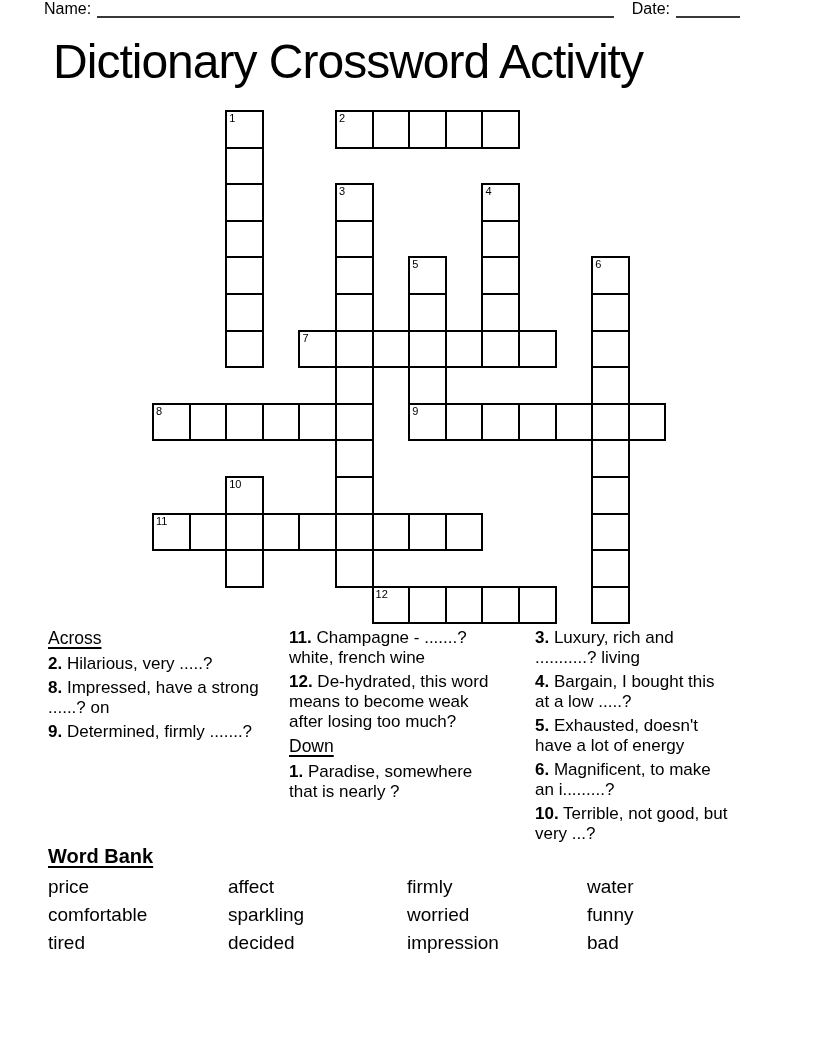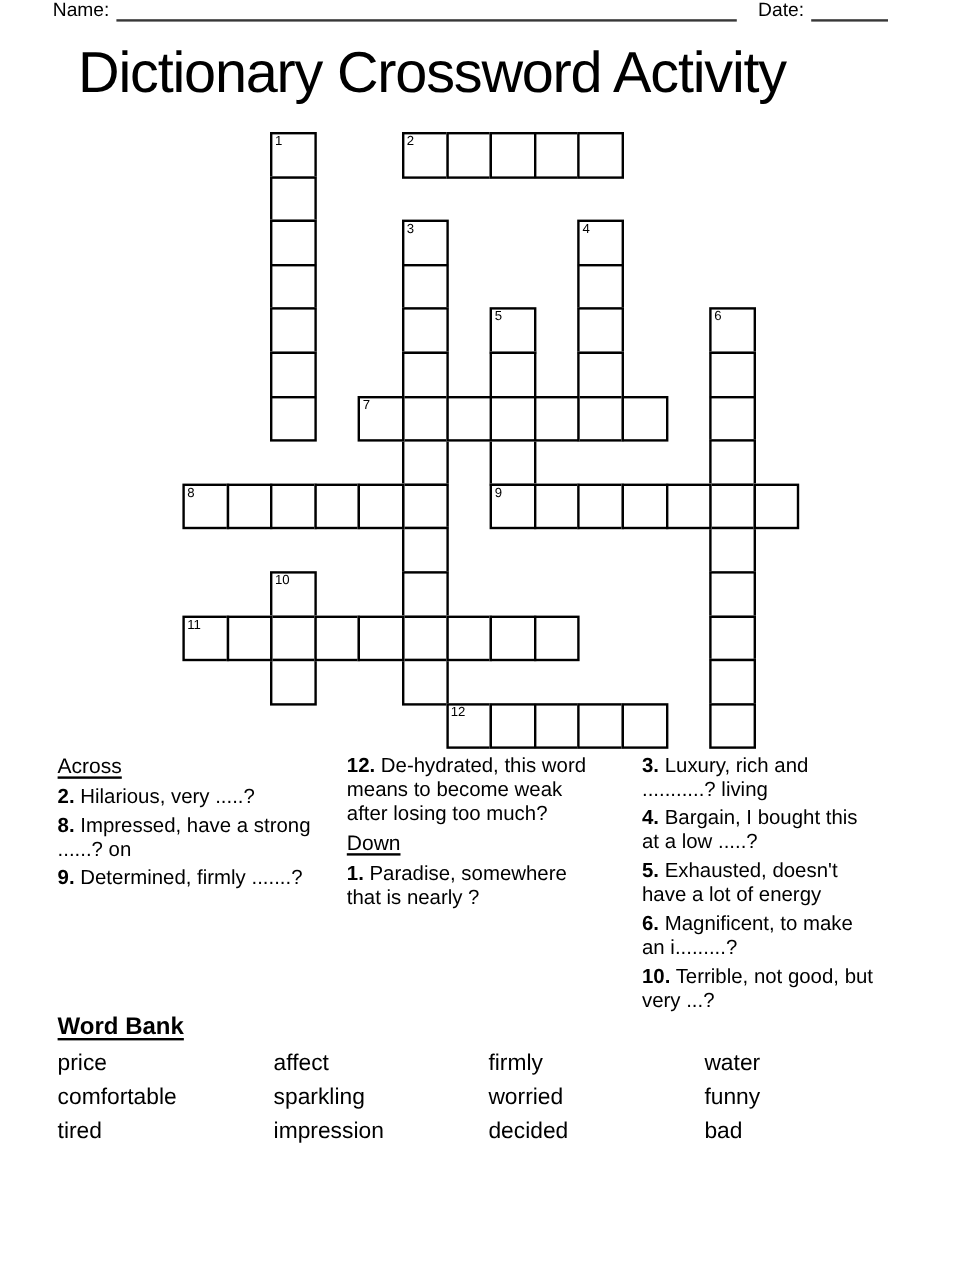--- a/index.html
+++ b/index.html
@@ -18,21 +18,21 @@
     display:flex; align-items:flex-end;
     font-size:16px; line-height:18px;
   }
   .hdr-label { white-space:nowrap; padding-right:6px; }
   .blank-line { border-bottom:2px solid #383838; height:16px; }
   .name-line { flex:1; margin-right:18px; }
   .date-line { width:64px; }
 
   
   .page-title {
-    position:absolute; top:34px; left:16px; width:688px;
+    position:absolute; top:34px; left:4px; width:688px;
     text-align:center;
     font-size:48px; letter-spacing:-1px; font-weight:400;
     line-height:56px;
   }
 
   
   .cw-grid { position:absolute; left:152px; top:110px; width:516px; height:516px; }
   .cw-cell {
     position:absolute; width:38.6px; height:38.6px;
     border:2px solid #000; background:#fff;
@@ -180,20 +180,21 @@
     <div class="cw-cell" style="left: 366px; top: 475.8px;"></div>
   </div>
 
 <div class="clue-col clue-col-1">
     <div class="clue-heading">Across</div>
     <p class="clue"><b>2.</b> Hilarious, very .....?</p>
     <p class="clue"><b>8.</b> Impressed, have a strong ......? on</p>
     <p class="clue"><b>9.</b> Determined, firmly .......?</p>
   </div>
 <div class="clue-col clue-col-2">
+    <p class="clue"><b>11.</b> Champagne - .......? white, french wine</p>
     <p class="clue"><b>12.</b> De-hydrated, this word means to become weak after losing too much?</p>
     <div class="clue-heading">Down</div>
     <p class="clue"><b>1.</b> Paradise, somewhere that is nearly ?</p>
   </div>
 <div class="clue-col clue-col-3">
     <p class="clue"><b>3.</b> Luxury, rich and ...........? living</p>
     <p class="clue"><b>4.</b> Bargain, I bought this at a low .....?</p>
     <p class="clue"><b>5.</b> Exhausted, doesn't have a lot of energy</p>
     <p class="clue"><b>6.</b> Magnificent, to make an i.........?</p>
     <p class="clue"><b>10.</b> Terrible, not good, but very ...?</p>
@@ -203,16 +204,16 @@
 <div class="wb-grid">
     <div class="wb-word">price</div>
     <div class="wb-word">affect</div>
     <div class="wb-word">firmly</div>
     <div class="wb-word">water</div>
     <div class="wb-word">comfortable</div>
     <div class="wb-word">sparkling</div>
     <div class="wb-word">worried</div>
     <div class="wb-word">funny</div>
     <div class="wb-word">tired</div>
+    <div class="wb-word">decided</div>
     <div class="wb-word">impression</div>
-    <div class="wb-word">decided</div>
     <div class="wb-word">bad</div>
   </div>
 
 </body></html>

